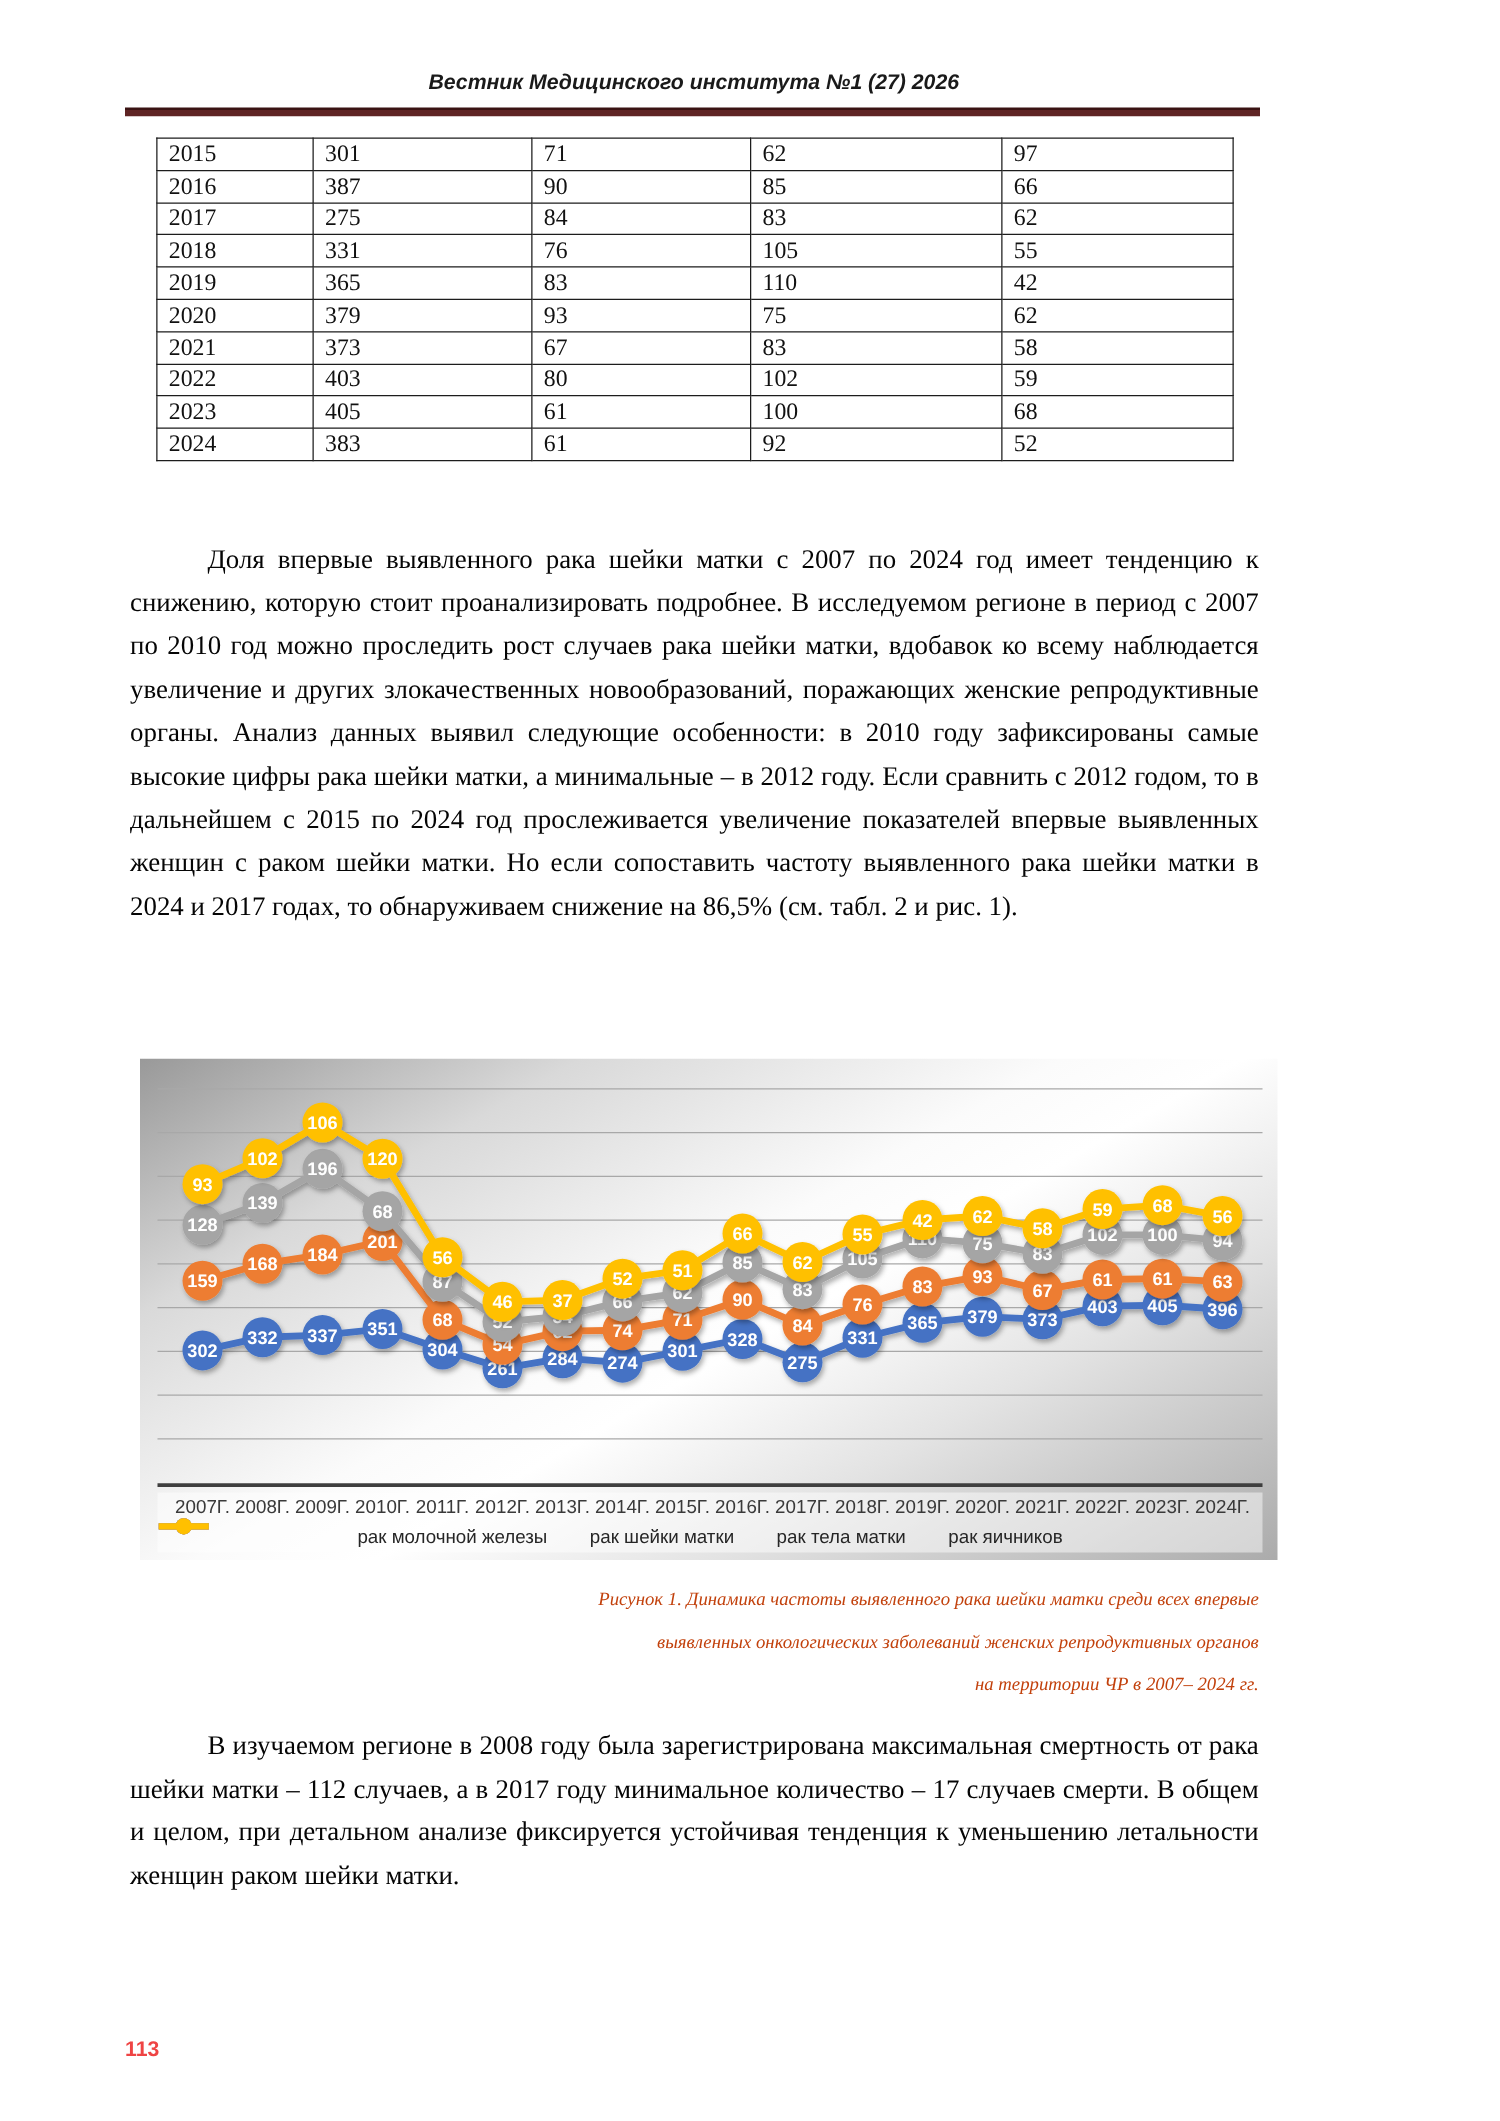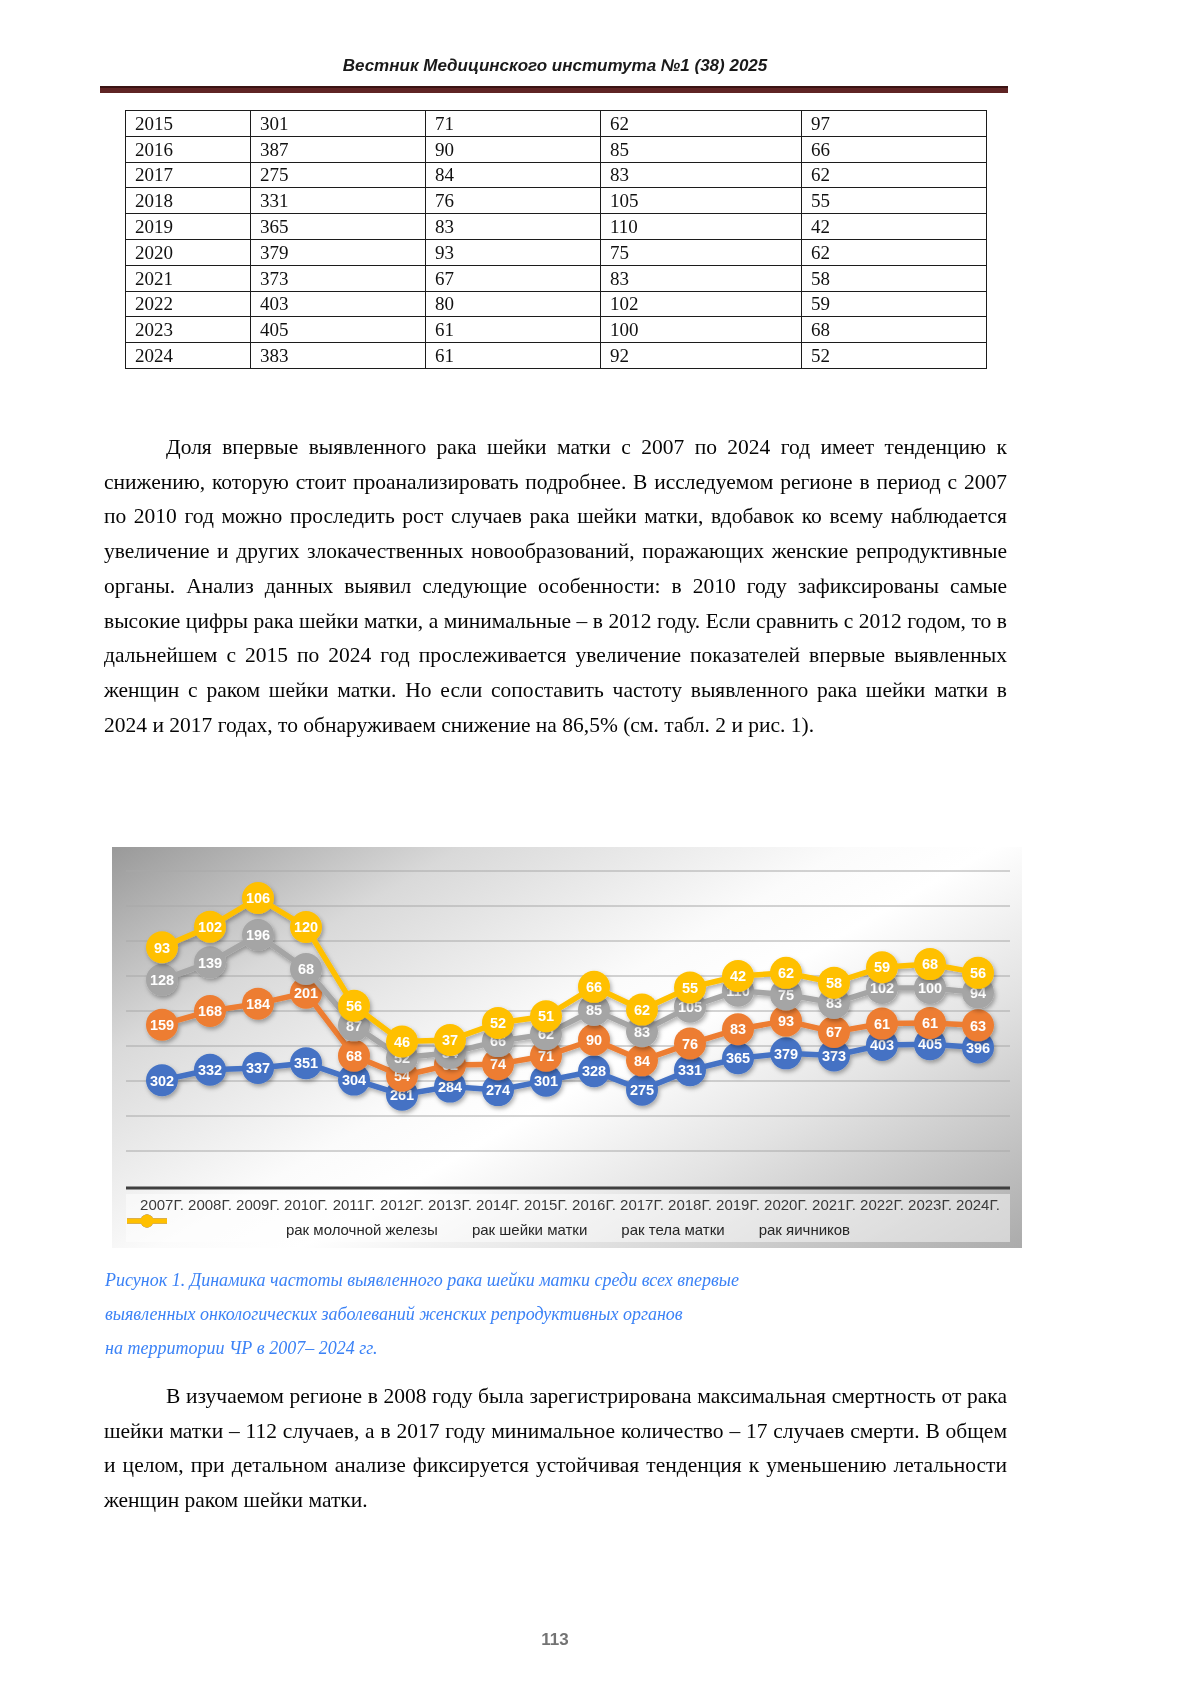--- a/index.html
+++ b/index.html
@@ -46,33 +46,33 @@
   }
   .chart svg{position:absolute;left:0;top:0;}
   .legend{
     position:absolute;left:14px;top:367px;width:884px;height:30px;
     display:flex;align-items:center;justify-content:center;gap:34px;
     font-family:"Liberation Sans", sans-serif;font-size:15px;color:#262626;
   }
   .legend-item{display:flex;align-items:center;gap:4px;}
   
   .caption-line{
-    left:105px;width:902px;text-align:left;font-style:italic;
-    font-size:18px;line-height:34px;color:#3b82f6;
+    left:105px;width:902px;text-align:right;font-style:italic;
+    font-size:15px;line-height:34px;color:#c2410c;
   }
   
   .page-number{
-    left:100px;top:1630px;width:910px;text-align:center;
-    font-family:"Liberation Sans", sans-serif;font-weight:bold;font-size:17px;color:#737373;
+    left:100px;top:1630px;width:910px;
+    font-family:"Liberation Sans", sans-serif;font-weight:bold;font-size:17px;color:#ef4444;
   }
 </style>
 </head>
 <body>
 
-<div class="abs journal-title">Вестник Медицинского института №1 (38) 2025</div>
+<div class="abs journal-title">Вестник Медицинского института №1 (27) 2026</div>
 <div class="abs header-rule"></div>
 
 <table class="data-table">
   <colgroup>
     <col class="c1">
       <col class="c2">
       <col class="c3">
       <col class="c4">
       <col class="c5">
   </colgroup>

